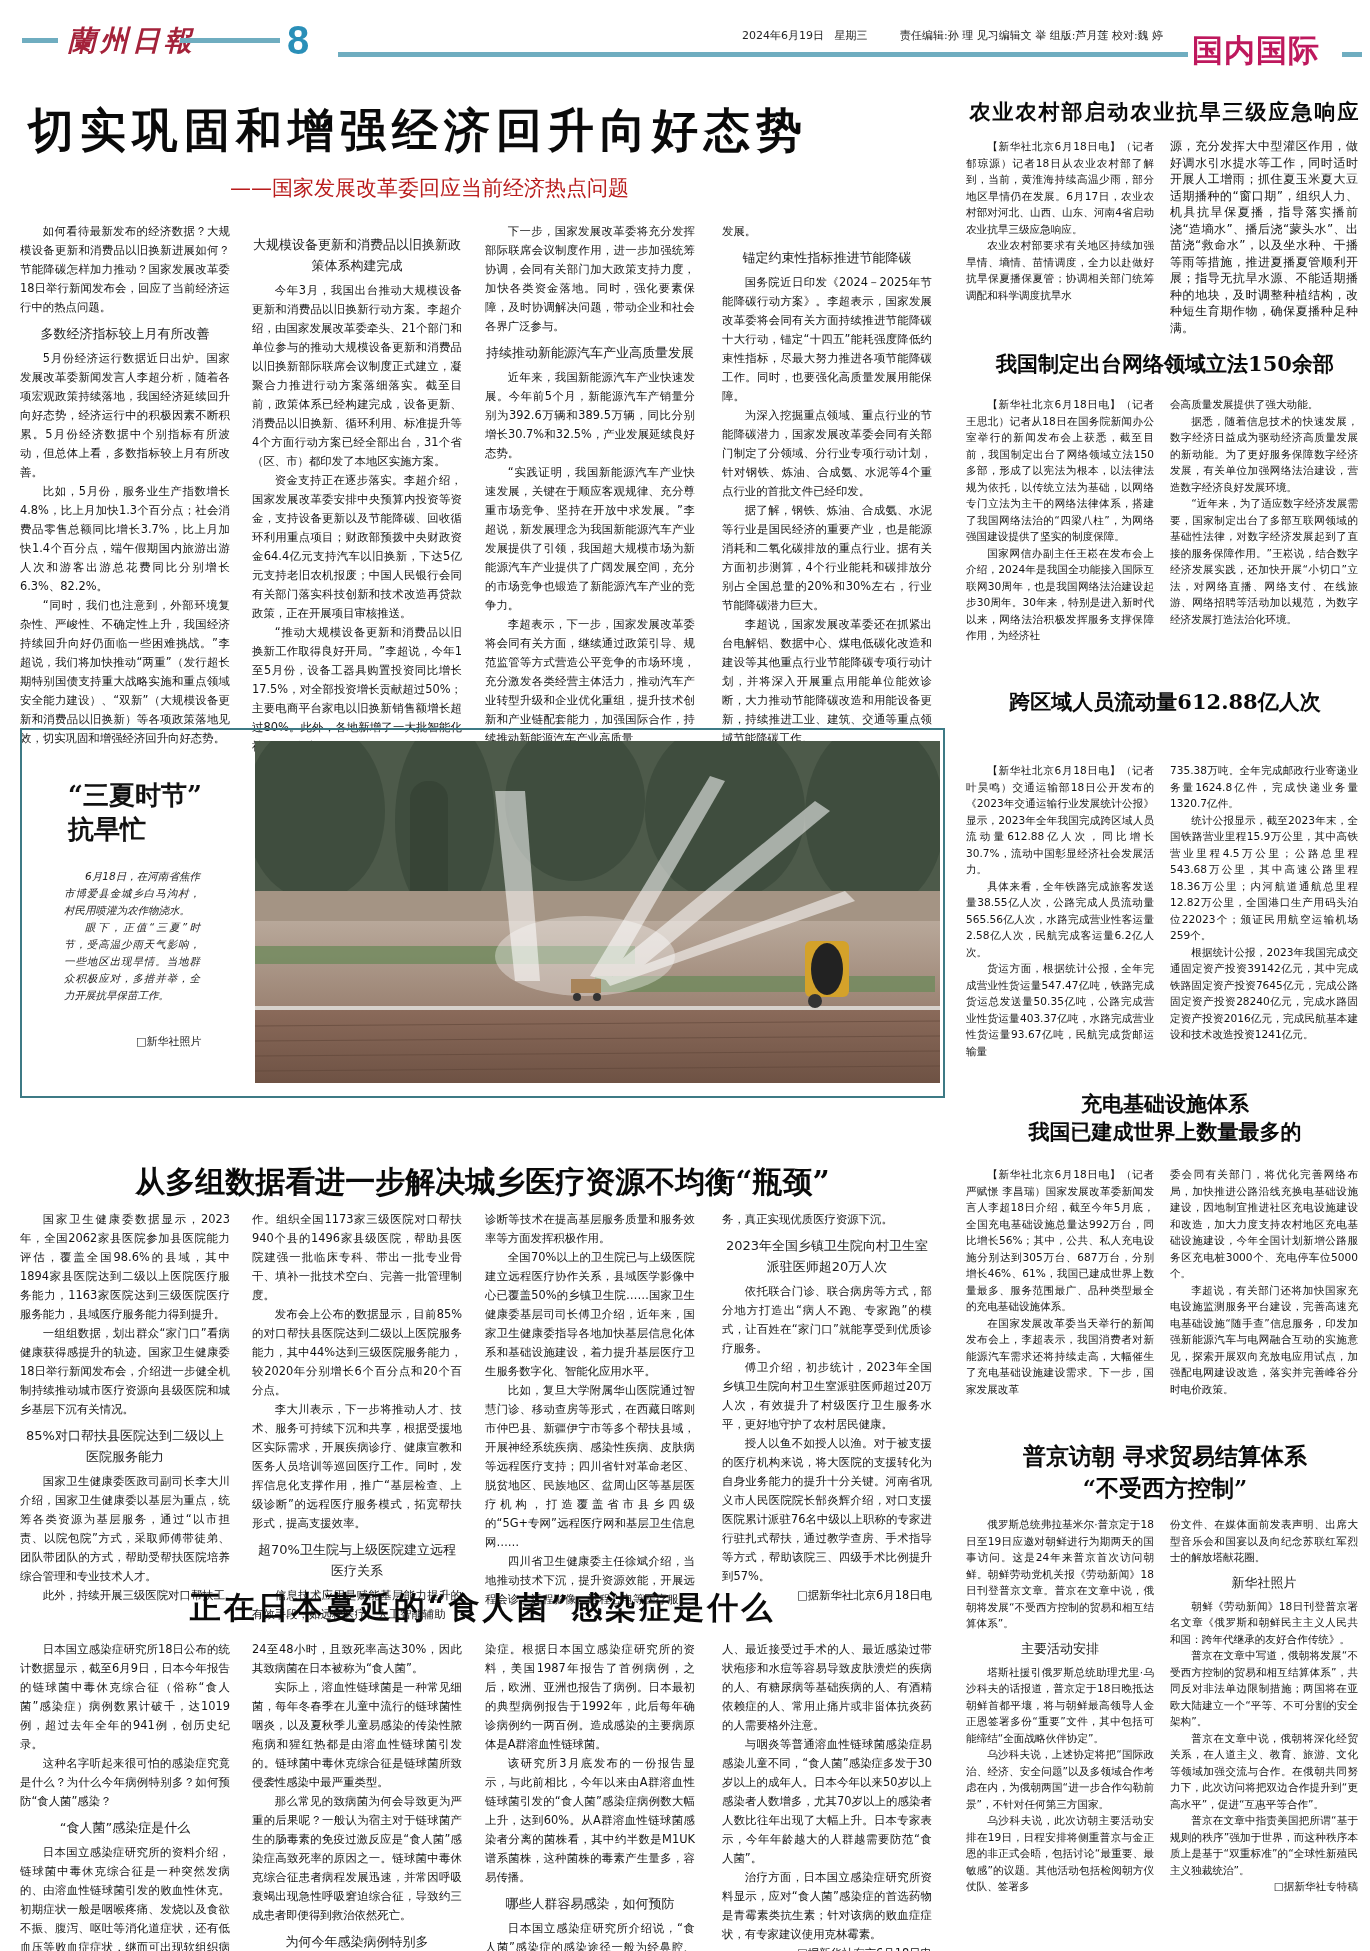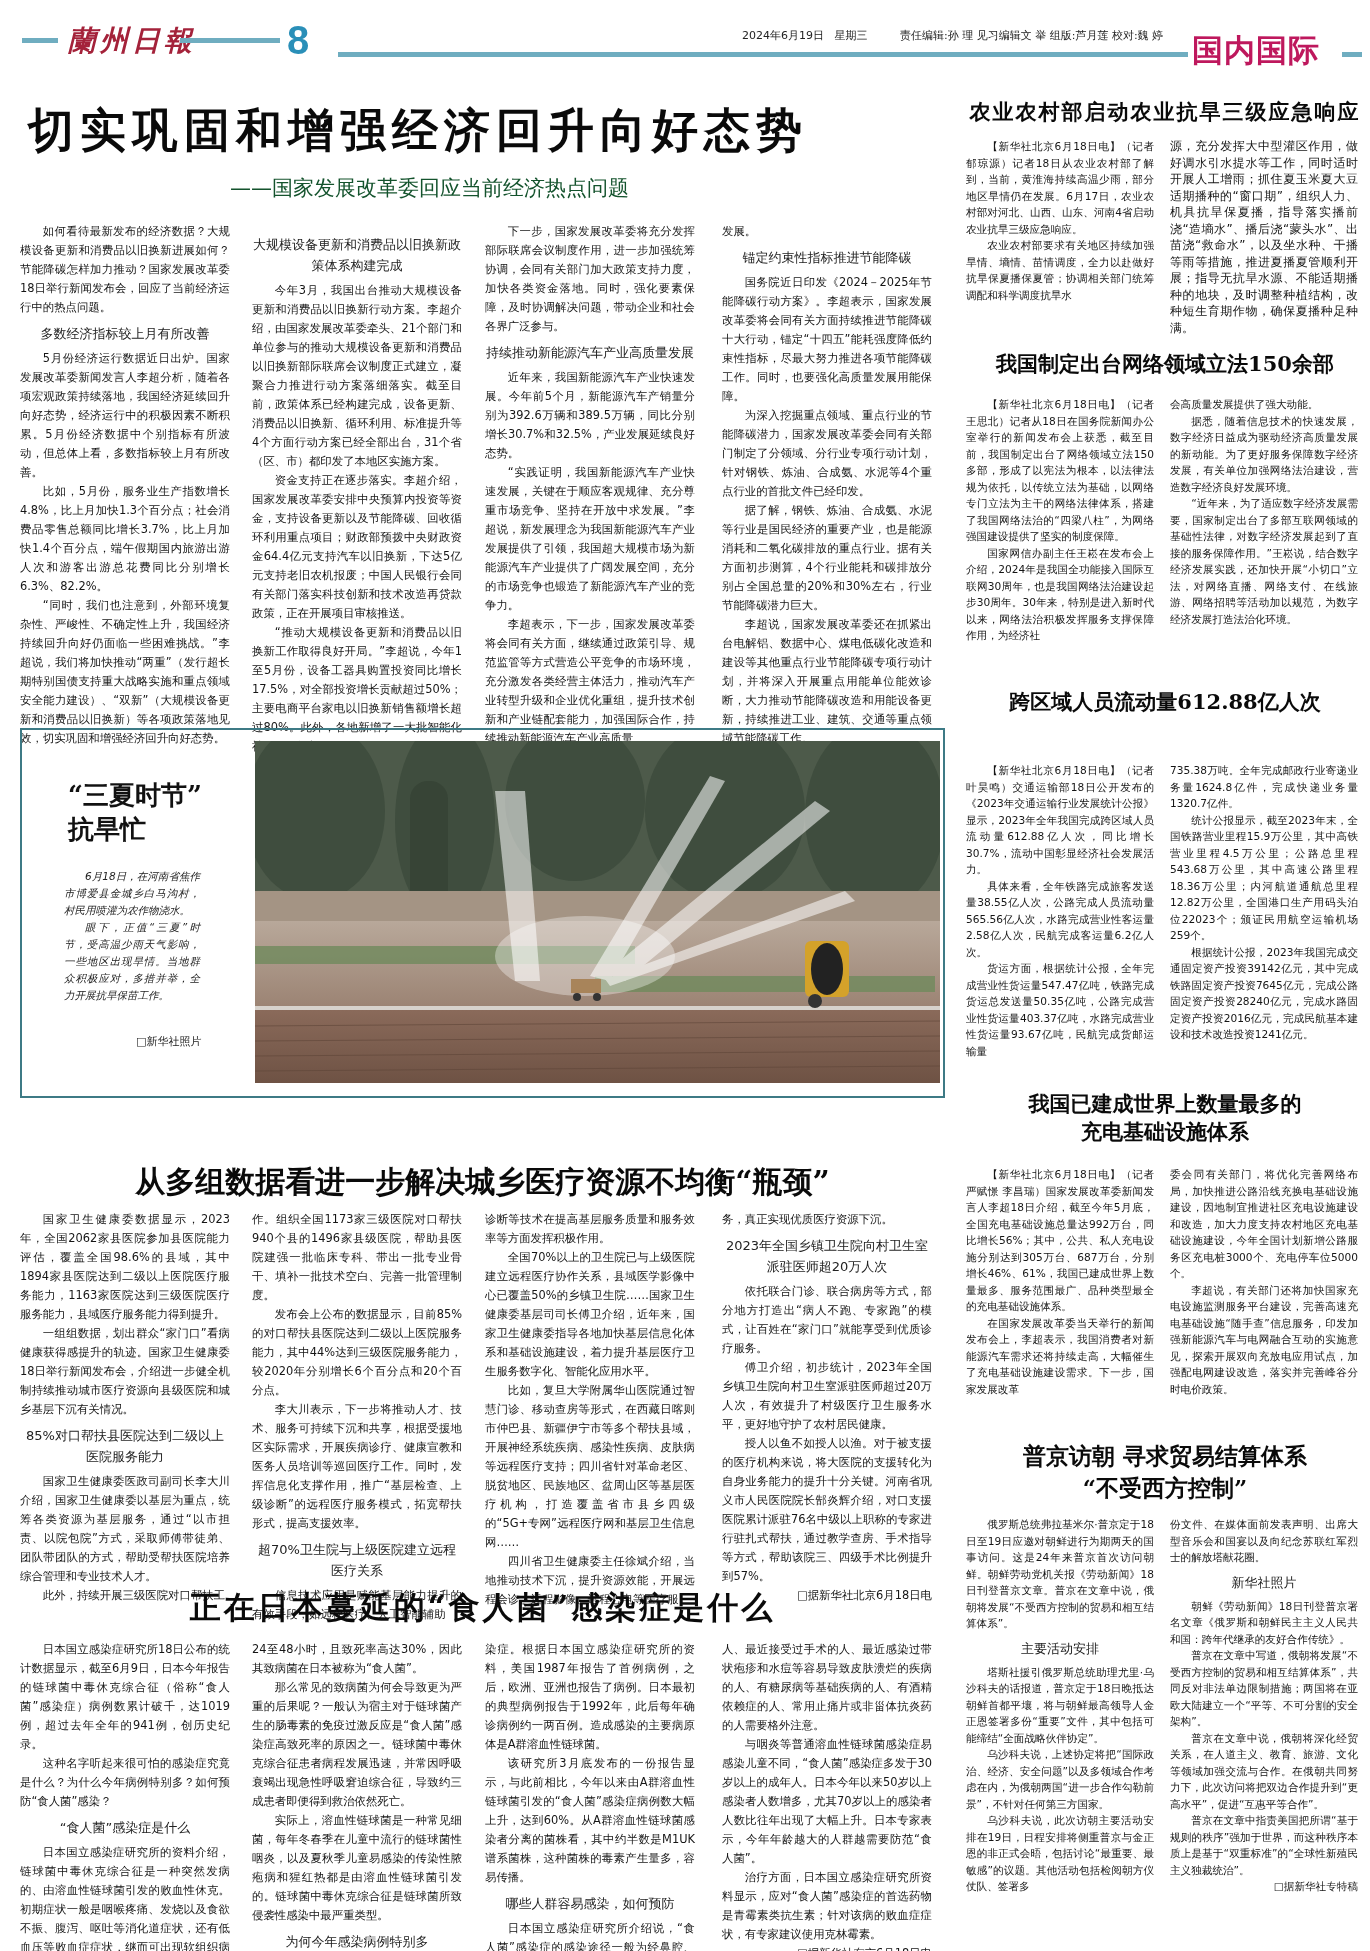--- a/index.html
+++ b/index.html
@@ -35,21 +35,21 @@
 <div class="hdr-line" style="left:338px;top:52px;width:850px;"></div>
 <div class="hdr-meta" style="left:742px;">
   <span>2024年6月19日</span>&nbsp;&nbsp;
   <span>星期三</span>
 </div>
 <div class="hdr-meta" style="left:900px;">责任编辑:孙 理  见习编辑文 举  组版:芦月莲  校对:魏 婷</div>
 <div class="section">国内国际</div>
 <div class="hdr-line" style="left:1342px;top:52px;width:20px;"></div>
 
 <div class="headline" style="left:28px;top:100px;width:900px;font-size:46px;letter-spacing:6px;text-align:left;">切实巩固和增强经济回升向好态势</div>
-<div class="abs" style="left:230px;top:174px;font-size:21px;color:#14532d;">——国家发展改革委回应当前经济热点问题</div>
+<div class="abs" style="left:230px;top:174px;font-size:21px;color:#b91c1c;">——国家发展改革委回应当前经济热点问题</div>
 
 <div class="col" style="left:20px;top:222px;width:210px;">
     <p>如何看待最新发布的经济数据？大规模设备更新和消费品以旧换新进展如何？节能降碳怎样加力推动？国家发展改革委18日举行新闻发布会，回应了当前经济运行中的热点问题。</p>
     <p class="sub">多数经济指标较上月有所改善</p>
     <p>5月份经济运行数据近日出炉。国家发展改革委新闻发言人李超分析，随着各项宏观政策持续落地，我国经济延续回升向好态势，经济运行中的积极因素不断积累。5月份经济数据中个别指标有所波动，但总体上看，多数指标较上月有所改善。</p>
     <p>比如，5月份，服务业生产指数增长4.8%，比上月加快1.3个百分点；社会消费品零售总额同比增长3.7%，比上月加快1.4个百分点，端午假期国内旅游出游人次和游客出游总花费同比分别增长6.3%、82.2%。</p>
     <p>“同时，我们也注意到，外部环境复杂性、严峻性、不确定性上升，我国经济持续回升向好仍面临一些困难挑战。”李超说，我们将加快推动“两重”（发行超长期特别国债支持重大战略实施和重点领域安全能力建设）、“双新”（大规模设备更新和消费品以旧换新）等各项政策落地见效，切实巩固和增强经济回升向好态势。</p>
   </div>
 <div class="col" style="left:252px;top:228px;width:210px;">
     <p class="sub">大规模设备更新和消费品以旧换新政策体系构建完成</p>
@@ -170,22 +170,22 @@
 
 <div class="headline" style="left:20px;top:1587px;width:925px;font-size:31px;letter-spacing:3px;">正在日本蔓延的“食人菌”感染症是什么</div>
 <div class="col" style="left:20px;top:1640px;width:210px;">
     <p>日本国立感染症研究所18日公布的统计数据显示，截至6月9日，日本今年报告的链球菌中毒休克综合征（俗称“食人菌”感染症）病例数累计破千，达1019例，超过去年全年的941例，创历史纪录。</p>
     <p>这种名字听起来很可怕的感染症究竟是什么？为什么今年病例特别多？如何预防“食人菌”感染？</p>
     <p class="sub">“食人菌”感染症是什么</p>
     <p>日本国立感染症研究所的资料介绍，链球菌中毒休克综合征是一种突然发病的、由溶血性链球菌引发的败血性休克。初期症状一般是咽喉疼痛、发烧以及食欲不振、腹泻、呕吐等消化道症状，还有低血压等败血症症状，继而可出现软组织病变、呼吸衰竭、肝功能衰竭、肾功能衰竭等多脏器衰竭。患者从出现症状到发展为休克和多脏器衰竭只需要</p>
   </div>
 <div class="col" style="left:252px;top:1640px;width:210px;">
     <p style="text-indent: 0px;">24至48小时，且致死率高达30%，因此其致病菌在日本被称为“食人菌”。</p>
+    <p>实际上，溶血性链球菌是一种常见细菌，每年冬春季在儿童中流行的链球菌性咽炎，以及夏秋季儿童易感染的传染性脓疱病和猩红热都是由溶血性链球菌引发的。链球菌中毒休克综合征是链球菌所致侵袭性感染中最严重类型。</p>
     <p>那么常见的致病菌为何会导致更为严重的后果呢？一般认为宿主对于链球菌产生的肠毒素的免疫过激反应是“食人菌”感染症高致死率的原因之一。链球菌中毒休克综合征患者病程发展迅速，并常因呼吸衰竭出现急性呼吸窘迫综合征，导致约三成患者即便得到救治依然死亡。</p>
-    <p>实际上，溶血性链球菌是一种常见细菌，每年冬春季在儿童中流行的链球菌性咽炎，以及夏秋季儿童易感染的传染性脓疱病和猩红热都是由溶血性链球菌引发的。链球菌中毒休克综合征是链球菌所致侵袭性感染中最严重类型。</p>
     <p class="sub">为何今年感染病例特别多</p>
   </div>
 <div class="col" style="left:485px;top:1640px;width:210px;">
     <p style="text-indent: 0px;">染症。根据日本国立感染症研究所的资料，美国1987年报告了首例病例，之后，欧洲、亚洲也报告了病例。日本最初的典型病例报告于1992年，此后每年确诊病例约一两百例。造成感染的主要病原体是A群溶血性链球菌。</p>
     <p>该研究所3月底发布的一份报告显示，与此前相比，今年以来由A群溶血性链球菌引发的“食人菌”感染症病例数大幅上升，达到60%。从A群溶血性链球菌感染者分离的菌株看，其中约半数是M1UK谱系菌株，这种菌株的毒素产生量多，容易传播。</p>
     <p class="sub">哪些人群容易感染，如何预防</p>
     <p>日本国立感染症研究所介绍说，“食人菌”感染症的感染途径一般为经鼻腔、咽喉黏膜的飞沫传播和经伤口等的接触传播，因此原本就有溃疡性皮肤疾病的</p>
   </div>
 <div class="col" style="left:722px;top:1640px;width:210px;">
     <p style="text-indent: 0px;">人、最近接受过手术的人、最近感染过带状疱疹和水痘等容易导致皮肤溃烂的疾病的人、有糖尿病等基础疾病的人、有酒精依赖症的人、常用止痛片或非甾体抗炎药的人需要格外注意。</p>
@@ -222,22 +222,22 @@
     <p>具体来看，全年铁路完成旅客发送量38.55亿人次，公路完成人员流动量565.56亿人次，水路完成营业性客运量2.58亿人次，民航完成客运量6.2亿人次。</p>
     <p>货运方面，根据统计公报，全年完成营业性货运量547.47亿吨，铁路完成货运总发送量50.35亿吨，公路完成营业性货运量403.37亿吨，水路完成营业性货运量93.67亿吨，民航完成货邮运输量</p>
   </div>
 <div class="col" style="left:1170px;top:762px;width:188px;font-size:10.6px;line-height:16.5px;">
     <p style="text-indent: 0px;">735.38万吨。全年完成邮政行业寄递业务量1624.8亿件，完成快递业务量1320.7亿件。</p>
     <p>统计公报显示，截至2023年末，全国铁路营业里程15.9万公里，其中高铁营业里程4.5万公里；公路总里程543.68万公里，其中高速公路里程18.36万公里；内河航道通航总里程12.82万公里，全国港口生产用码头泊位22023个；颁证民用航空运输机场259个。</p>
     <p>根据统计公报，2023年我国完成交通固定资产投资39142亿元，其中完成铁路固定资产投资7645亿元，完成公路固定资产投资28240亿元，完成水路固定资产投资2016亿元，完成民航基本建设和技术改造投资1241亿元。</p>
   </div>
 
 <div class="headline" style="left:965px;top:1090px;width:400px;font-size:21px;line-height:28px;">
+  <div>充电基础设施体系</div>
   <div>我国已建成世界上数量最多的</div>
-  <div>充电基础设施体系</div>
 </div>
 <div class="col" style="left:966px;top:1166px;width:188px;font-size:10.6px;line-height:16.5px;">
     <p>【新华社北京6月18日电】（记者严赋憬 李昌瑞）国家发展改革委新闻发言人李超18日介绍，截至今年5月底，全国充电基础设施总量达992万台，同比增长56%；其中，公共、私人充电设施分别达到305万台、687万台，分别增长46%、61%，我国已建成世界上数量最多、服务范围最广、品种类型最全的充电基础设施体系。</p>
     <p>在国家发展改革委当天举行的新闻发布会上，李超表示，我国消费者对新能源汽车需求还将持续走高，大幅催生了充电基础设施建设需求。下一步，国家发展改革</p>
   </div>
 <div class="col" style="left:1170px;top:1166px;width:188px;font-size:10.6px;line-height:16.5px;">
     <p style="text-indent: 0px;">委会同有关部门，将优化完善网络布局，加快推进公路沿线充换电基础设施建设，因地制宜推进社区充电设施建设和改造，加大力度支持农村地区充电基础设施建设，今年全国计划新增公路服务区充电桩3000个、充电停车位5000个。</p>
     <p>李超说，有关部门还将加快国家充电设施监测服务平台建设，完善高速充电基础设施“随手查”信息服务，印发加强新能源汽车与电网融合互动的实施意见，探索开展双向充放电应用试点，加强配电网建设改造，落实并完善峰谷分时电价政策。</p>
   </div>
 

